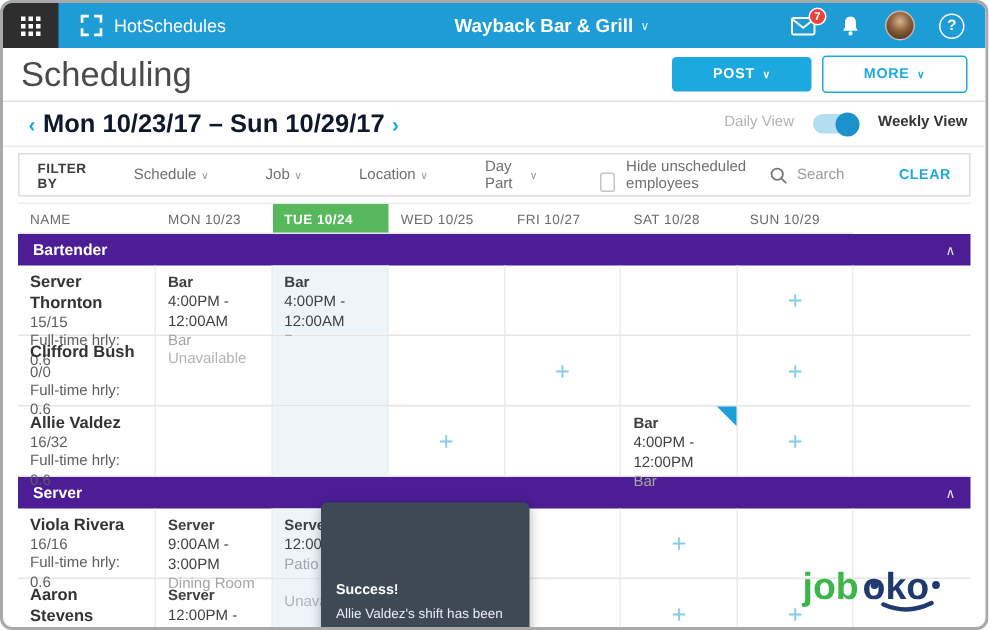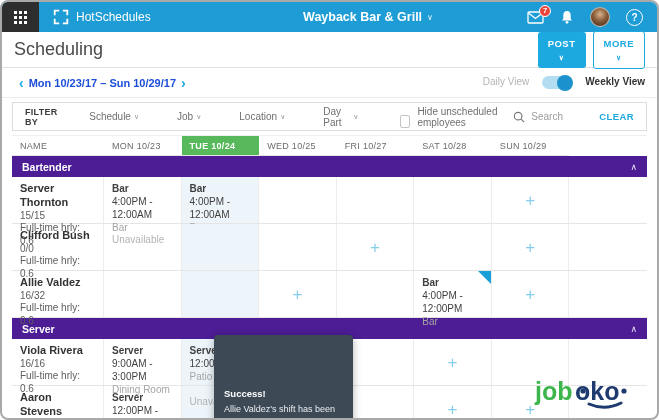--- a/index.html
+++ b/index.html
@@ -24,31 +24,31 @@
            display:flex; align-items:center; justify-content:center; padding:0 2px; }
   .avatar { width:20px; height:20px; border-radius:50%;
             background:radial-gradient(circle at 50% 35%, #d8b48c 0%, #8a5d3b 45%, #3a2818 100%);
             border:1px solid rgba(255,255,255,.6); cursor:pointer; }
   .help-btn { width:17px; height:17px; border:1.5px solid #fff; border-radius:50%; color:#fff;
               font-size:10px; font-weight:bold; display:flex; align-items:center; justify-content:center; cursor:pointer; }
 
   
   .page-head { height:36px; display:flex; align-items:center; padding:0 12px;
                border-bottom:1px solid #e2e2e2; }
-  .page-title { font-size:18px; color:#4a4a4a; flex:1; }
+  .page-title { font-size:23px; color:#4a4a4a; flex:1; }
   .btn { display:inline-flex; align-items:center; gap:5px; font-size:9.5px; font-weight:bold;
-         letter-spacing:.5px; border-radius:3px; padding:6px 10px; cursor:pointer;flex-direction:column; }
+         letter-spacing:.5px; border-radius:3px; padding:6px 27px; cursor:pointer; }
   .btn .chev { font-size:7px; }
   .btn-post { background:#1CA9E0; color:#fff; margin-right:7px; }
   .btn-more { background:#fff; color:#1CA9E0; border:1px solid #1CA9E0; }
 
   
   .date-nav { height:30px; display:flex; align-items:center; padding:0 12px; border-bottom:1px solid #ececec; }
   .nav-arrow { color:#1CA9E0; font-size:14px; font-weight:bold; cursor:pointer; padding:0 5px; }
-  .date-range { font-size:11px; font-weight:bold; color:#1d4ed8; }
+  .date-range { font-size:17px; font-weight:bold; color:#0f172a; }
   .view-toggle { margin-left:auto; display:flex; gap:13px; }
   .vt-daily { font-size:10px; color:#b3b3b3; }
   .vt-weekly { font-size:10px; color:#333; font-weight:bold; }
   .switch { position:relative; width:30px; height:13px; background:#b3ddf1; border-radius:7px; cursor:pointer; }
   .switch .knob { position:absolute; right:-1px; top:-1.5px; width:16px; height:16px; border-radius:50%; background:#1b92cb; }
 
   
   .filter-wrap { padding:4px 10px; }
   .filter-bar { height:29px; border:1px solid #ddd; display:flex; align-items:center; padding:0 12px; gap:0; }
   .fb-label { font-size:9px; font-weight:bold; color:#3c3c3c; letter-spacing:.3px; margin-right:28px; }

